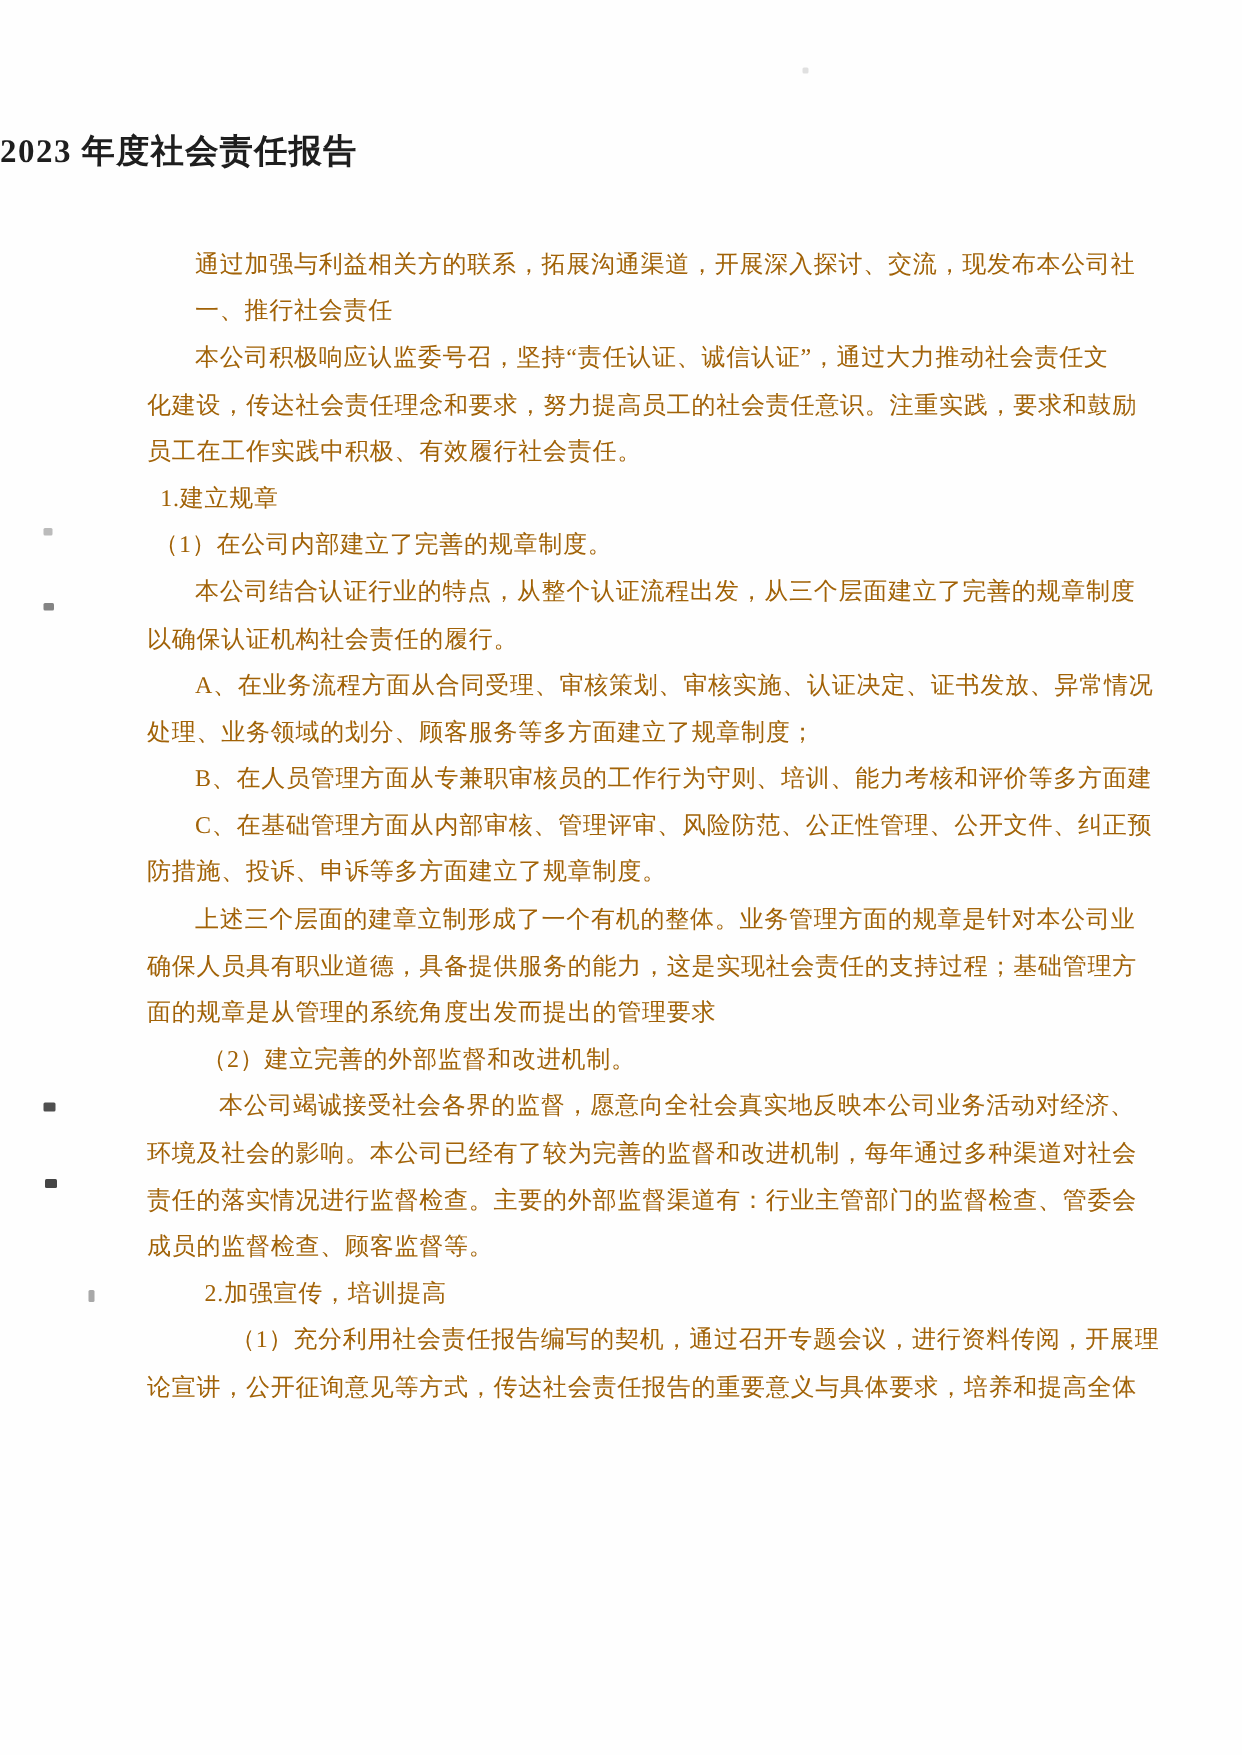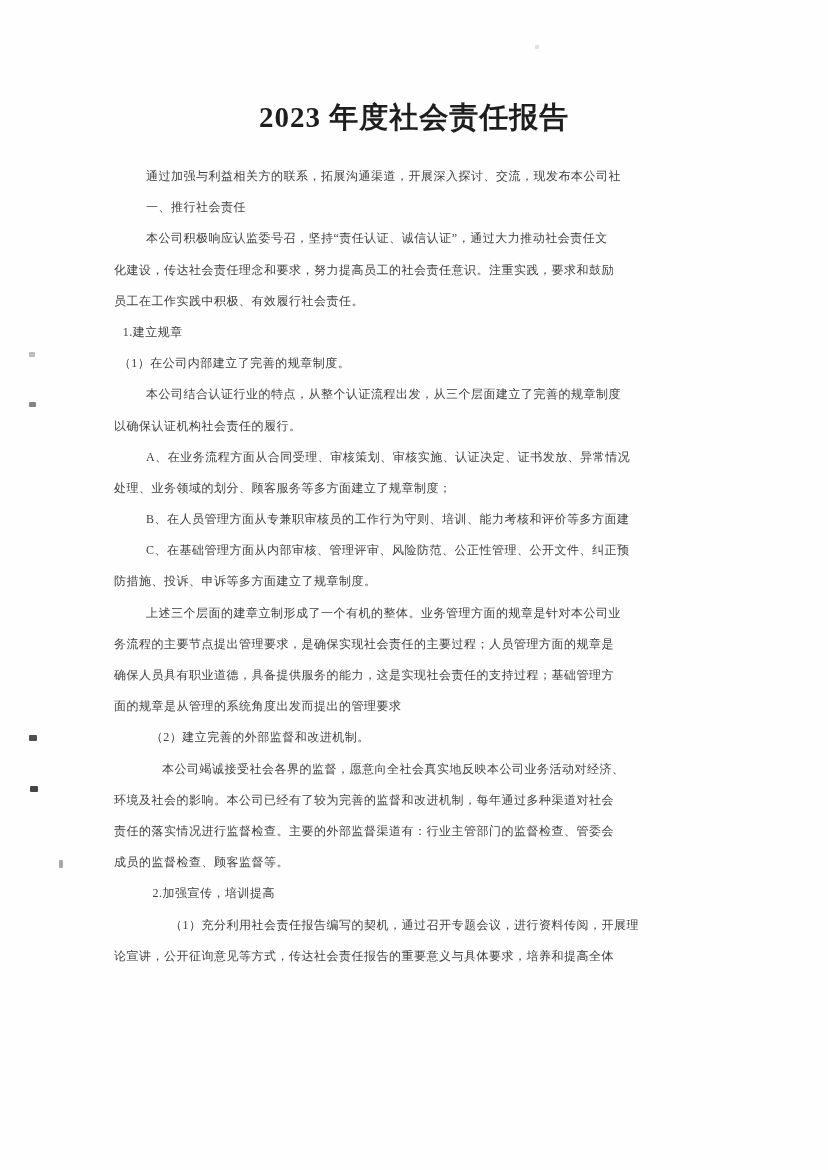--- a/index.html
+++ b/index.html
@@ -12,40 +12,39 @@
     width: 828px;
     height: 1170px;
     margin: 0 auto;
     background: #fefefe;
     overflow: hidden;
     font-family: "Liberation Serif", "DejaVu Serif", serif;
     color: #262626;
   }
   .title {
     position: absolute;
-    top: 98px;
+    top: 86px;
     left: 0;
     width: 828px;
     margin: 0;
-    text-align: center;
-    font-size: 29px;
+    text-align: left;
+    font-size: 22px;
     font-weight: 600;
     letter-spacing: 1px;
     color: #1e1e1e;
     white-space: nowrap;
   }
   .doc-body {
     position: absolute;
     top: 161px;
     left: 98px;
     width: 660px;
-    font-size: 12px;
+    font-size: 16px;
     letter-spacing: 0.5px;
-    color: #404040;
-    margin-left: 16px;
+    color: #a16207;
   }
   .line {
     height: 31.2px;
     line-height: 31.2px;
     white-space: nowrap;
     overflow: visible;
   }
   .scan-mark {
     position: absolute;
     border-radius: 1px;
@@ -66,21 +65,20 @@
       <div class="line" style="padding-left: 8.8px;">1.建立规章</div>
       <div class="line" style="padding-left: 4.8px;">（1）在公司内部建立了完善的规章制度。</div>
       <div class="line" style="padding-left: 32px;">本公司结合认证行业的特点，从整个认证流程出发，从三个层面建立了完善的规章制度</div>
       <div class="line" style="padding-left: 0px;">以确保认证机构社会责任的履行。</div>
       <div class="line" style="padding-left: 32px;">A、在业务流程方面从合同受理、审核策划、审核实施、认证决定、证书发放、异常情况</div>
       <div class="line" style="padding-left: 0px;">处理、业务领域的划分、顾客服务等多方面建立了规章制度；</div>
       <div class="line" style="padding-left: 32px;">B、在人员管理方面从专兼职审核员的工作行为守则、培训、能力考核和评价等多方面建</div>
       <div class="line" style="padding-left: 32px;">C、在基础管理方面从内部审核、管理评审、风险防范、公正性管理、公开文件、纠正预</div>
       <div class="line" style="padding-left: 0px;">防措施、投诉、申诉等多方面建立了规章制度。</div>
       <div class="line" style="padding-left: 32px;">上述三个层面的建章立制形成了一个有机的整体。业务管理方面的规章是针对本公司业</div>
-      <div class="line" style="padding-left: 0px;">务流程的主要节点提出管理要求，是确保实现社会责任的主要过程；人员管理方面的规章是</div>
       <div class="line" style="padding-left: 0px;">确保人员具有职业道德，具备提供服务的能力，这是实现社会责任的支持过程；基础管理方</div>
       <div class="line" style="padding-left: 0px;">面的规章是从管理的系统角度出发而提出的管理要求</div>
       <div class="line" style="padding-left: 36.8px;">（2）建立完善的外部监督和改进机制。</div>
       <div class="line" style="padding-left: 48px; font-family: Liberation Serif, serif;">本公司竭诚接受社会各界的监督，愿意向全社会真实地反映本公司业务活动对经济、</div>
       <div class="line" style="padding-left: 0px;">环境及社会的影响。本公司已经有了较为完善的监督和改进机制，每年通过多种渠道对社会</div>
       <div class="line" style="padding-left: 0px;">责任的落实情况进行监督检查。主要的外部监督渠道有：行业主管部门的监督检查、管委会</div>
       <div class="line" style="padding-left: 0px;">成员的监督检查、顾客监督等。</div>
       <div class="line" style="padding-left: 38.4px;">2.加强宣传，培训提高</div>
       <div class="line" style="padding-left: 56px;">（1）充分利用社会责任报告编写的契机，通过召开专题会议，进行资料传阅，开展理</div>
       <div class="line" style="padding-left: 0px;">论宣讲，公开征询意见等方式，传达社会责任报告的重要意义与具体要求，培养和提高全体</div>

